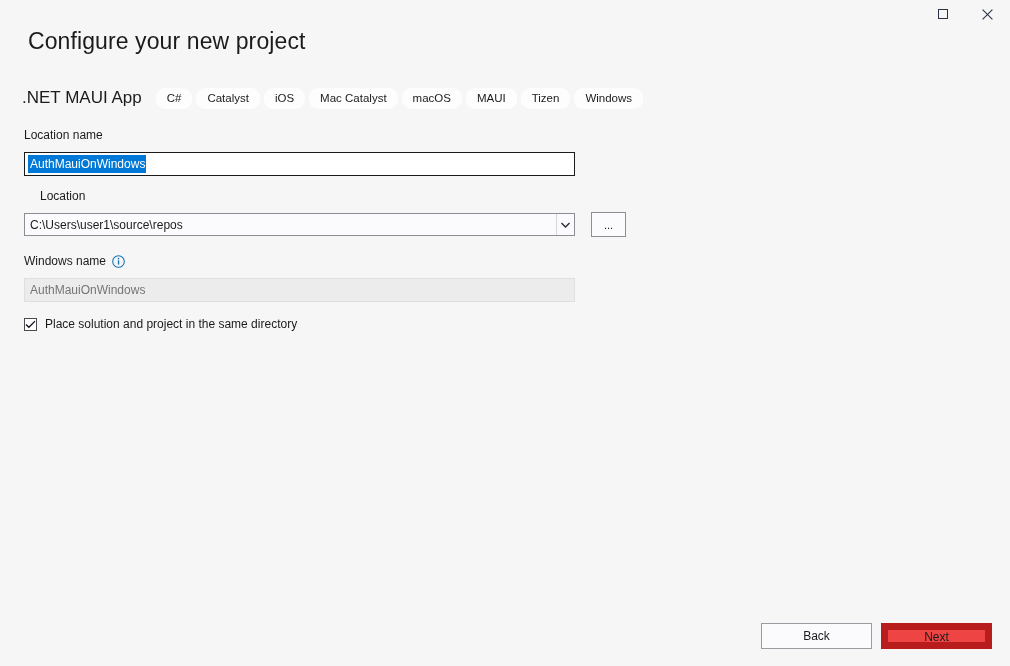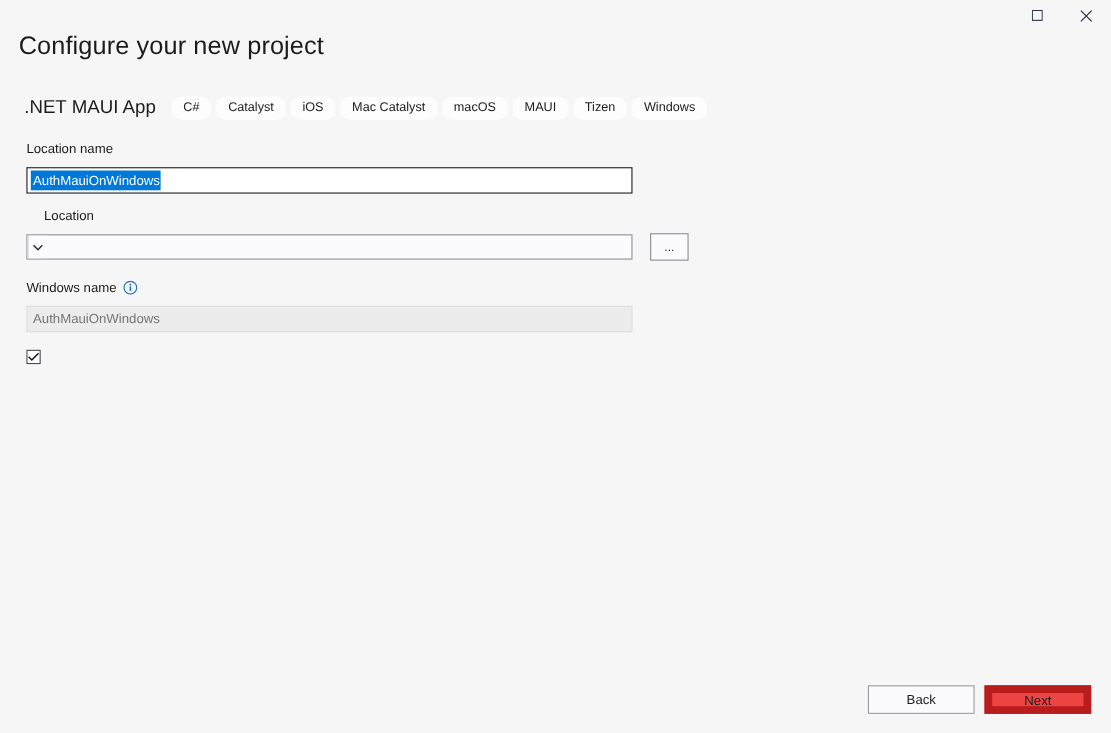--- a/index.html
+++ b/index.html
@@ -36,21 +36,21 @@
     background: transparent;
     border: none;
     padding: 0;
     cursor: default;
   }
   .win-btn svg { display: block; }
 
   
   .page-title {
     position: absolute;
-    left: 17px;
+    left: 28px;
     top: 28px;
     font-size: 23px;
     font-weight: 400;
     color: #1b1b1b;
     letter-spacing: 0.1px;
     white-space: nowrap;
   }
 
   
   .template-row {
@@ -226,21 +226,21 @@
 
   
   .footer {
     position: absolute;
     right: 18px;
     bottom: 17px;
     display: flex;
     gap: 9px;
   }
   .dlg-btn {
-    width: 97px;
+    width: 111px;
     height: 26px;
     box-sizing: border-box;
     font-family: "Liberation Sans", sans-serif;
     font-size: 12px;
     color: #1b1b1b;
     background: #fbfbfd;
     border: 1px solid #9b9ba1;
     cursor: default;
     padding: 0;
   }
@@ -286,20 +286,21 @@
   </div>
 </div>
 
 <div class="field-label label-project">Location name</div>
 <div class="project-wrap">
   <span class="project-selected-text">AuthMauiOnWindows</span>
 </div>
 
 <div class="field-label label-location">Location</div>
 <div class="combo-wrap">
+  <div class="combo-value">C:\Users\user1\source\repos</div>
   <div class="combo-arrow">
     <svg width="9" height="6" viewBox="0 0 9 6">
       <path d="M0.5 1 L4.5 5 L8.5 1" fill="none" stroke="#2b2b33" stroke-width="1.4"></path>
     </svg>
   </div>
 </div>
 <button class="browse-btn">...</button>
 
 <div class="field-label label-solution">
   <span>Windows name</span>
@@ -312,18 +313,19 @@
   </span>
 </div>
 <input class="text-input input-solution" type="text" disabled="" placeholder="AuthMauiOnWindows" style="">
 
 <div class="checkbox-row">
   <span class="checkbox-box">
     <svg width="11" height="9" viewBox="0 0 11 9">
       <path d="M1 4.4 L3.9 7.3 L10 1.1" fill="none" stroke="#14141c" stroke-width="1.35"></path>
     </svg>
   </span>
+  <span class="checkbox-label">Place solution and project in the same directory</span>
 </div>
 
 <div class="footer">
   <button class="dlg-btn">Back</button>
   <button class="dlg-btn primary">Next</button>
 </div>
 
 </body></html>

